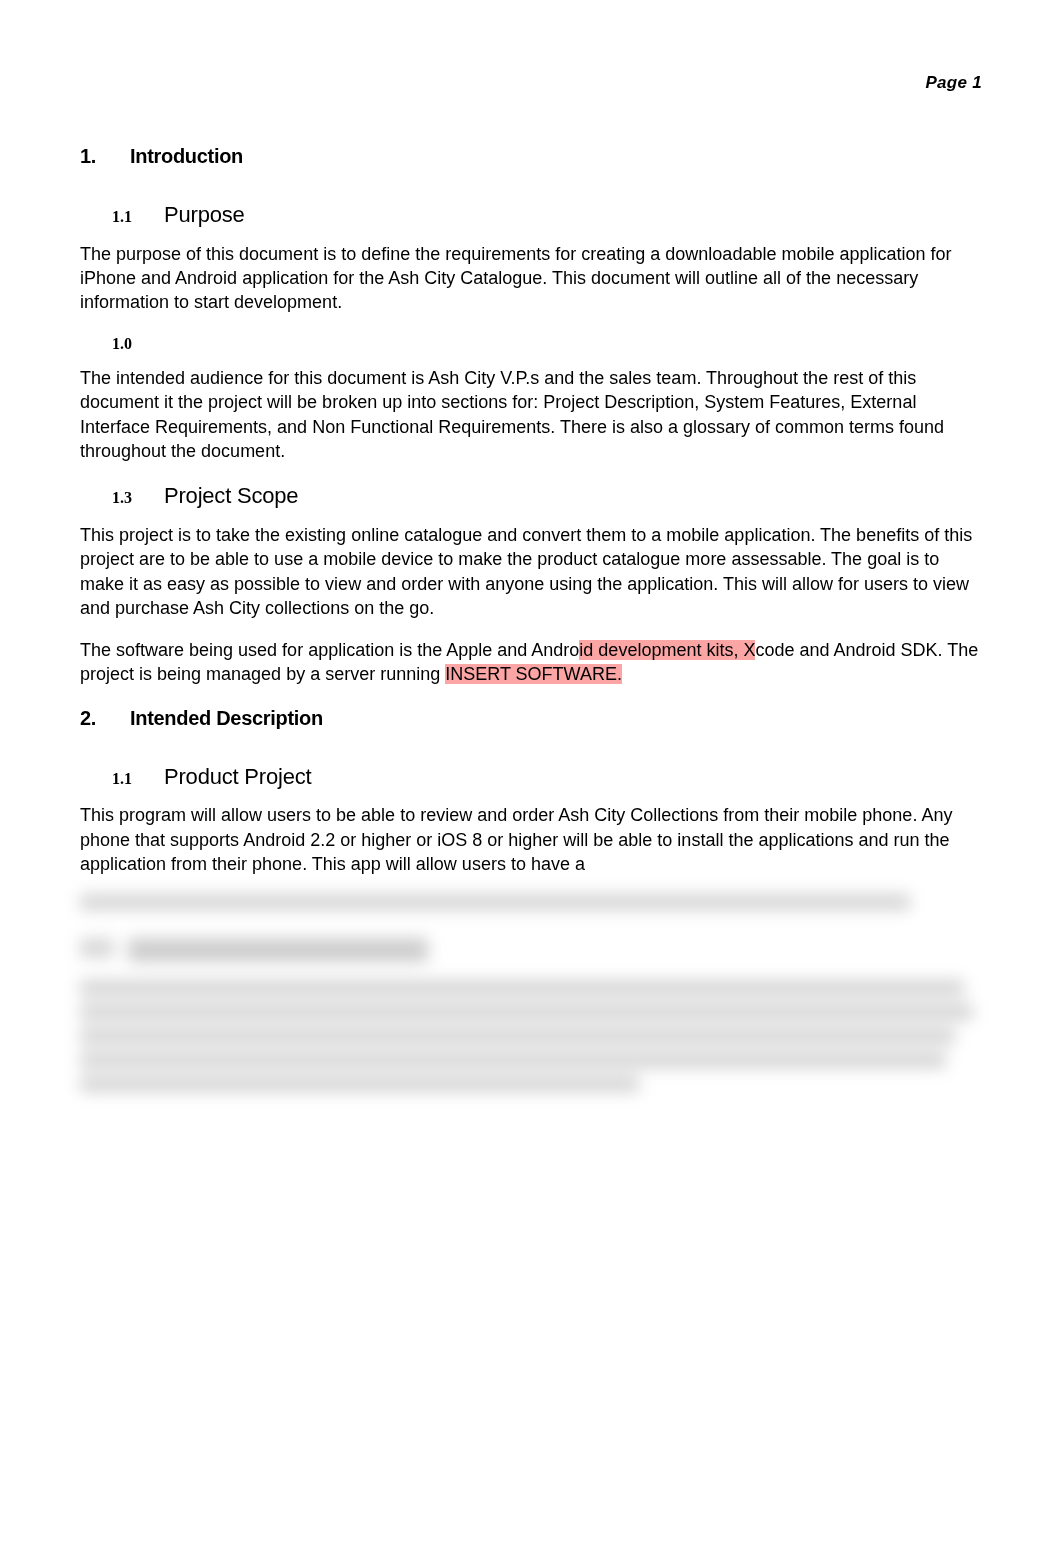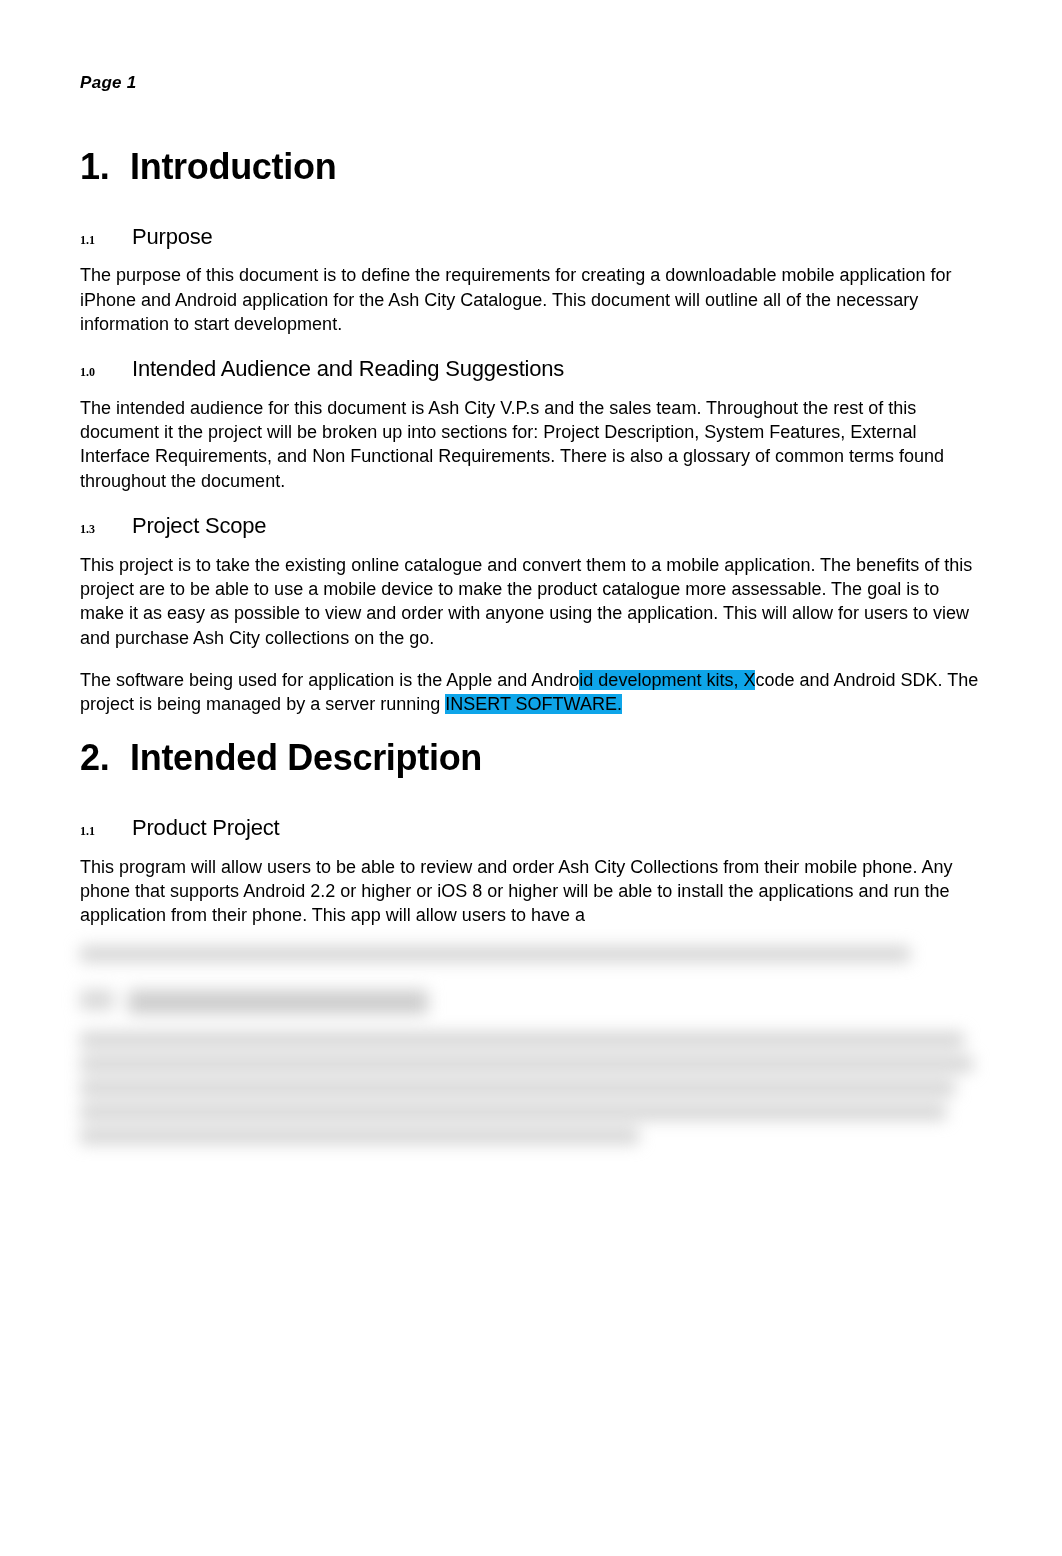--- a/index.html
+++ b/index.html
@@ -5,58 +5,60 @@
   * { box-sizing: border-box; margin: 0; padding: 0; }
   html, body { width: 1062px; background: #fff; }
   body {
     padding: 72px 80px 100px 80px;
     font-family: Arial, Helvetica, sans-serif;
     color: #000;
     font-size: 18px;
     line-height: 1.35;
   }
   .page-header {
+    text-align: right;
     font-weight: 700;
     font-style: italic;
     font-size: 17px;
     margin-bottom: 48px;
     letter-spacing: 0.3px;
   }
   h1.section {
-    font-size: 36px;
+    font-size: 20px;
     font-weight: 900;
     margin: 16px 0 30px 0;
     letter-spacing: -0.3px;
   }
   h1.section .num {
     display: inline-block;
     width: 50px;
   }
   .sub {
     display: flex;
     align-items: baseline;
     margin: 18px 0 12px 0;
   }
   .sub .num {
     font-family: "Times New Roman", Times, serif;
     font-weight: 700;
-    font-size: 12px;
+    font-size: 16px;
     width: 52px;
     flex-shrink: 0;
+    margin-left: 32px;
   }
   .sub .title {
     font-weight: 400;
     font-size: 22px;
     letter-spacing: -0.2px;
   }
   p.body {
     margin: 8px 0 18px 0;
   }
   .hl {
-    background: #0ea5e9;
+    background: #fca5a5;
   }
   .blurzone {
     margin-top: 8px;
     filter: blur(8px);
     -webkit-filter: blur(8px);
     user-select: none;
   }
   .blurzone .fake-line {
     height: 16px;
     background: #bdbdbd;
@@ -86,21 +88,20 @@
 </h1>
 
 <div class="sub">
   <span class="num">1.1</span>
   <span class="title">Purpose</span>
 </div>
 <p class="body">The purpose of this document is to define the requirements for creating a downloadable mobile application for iPhone and Android application for the Ash City Catalogue.  This document will outline all of the necessary information to start development.</p>
 
 <div class="sub">
   <span class="num">1.0</span>
-  <span class="title">Intended Audience and Reading Suggestions</span>
 </div>
 <p class="body">The intended audience for this document is Ash City V.P.s and the sales team. Throughout the rest of this document it the project will be broken up into sections for: Project Description, System Features, External Interface Requirements, and Non Functional Requirements.  There is also a glossary of common terms found throughout the document.</p>
 
 <div class="sub">
   <span class="num">1.3</span>
   <span class="title">Project Scope</span>
 </div>
 <p class="body">This project is to take the existing online catalogue and convert them to a mobile application.  The benefits of this project are to be able to use a mobile device to make the product catalogue more assessable. The goal is to make it as easy as possible to view and order with anyone using the application. This will allow for users to view and purchase Ash City collections on the go.</p>
 <p class="body">
   <span>The software being used for application is the Apple and Andro</span><span class="hl">id development kits, X</span><span>code and Android SDK. The project is being managed by a server running </span><span class="hl">INSERT SOFTWARE.</span>

